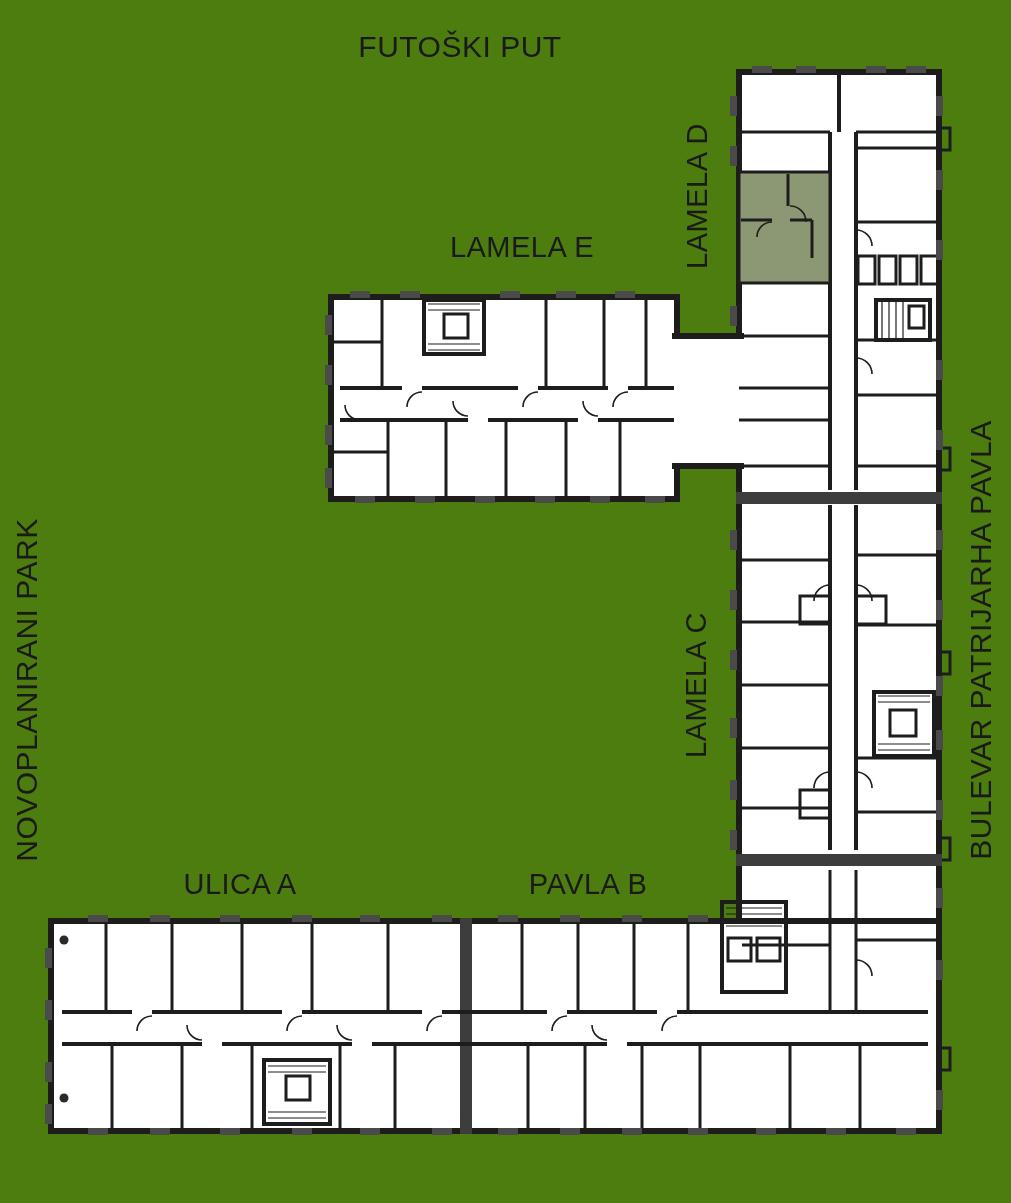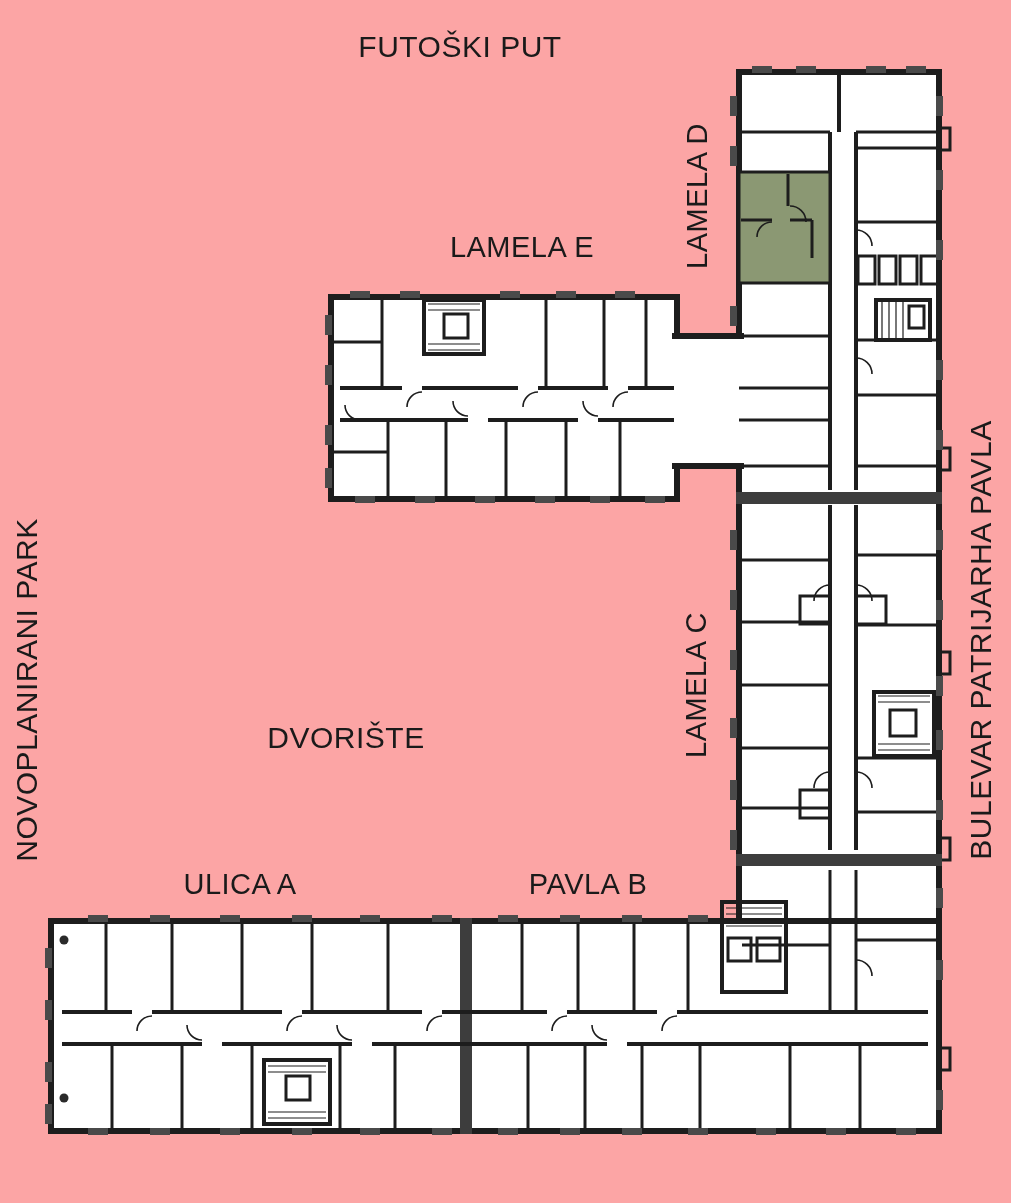--- a/index.html
+++ b/index.html
@@ -1,16 +1,16 @@
 <!DOCTYPE html>
 <html><head>
 <meta charset="utf-8">
 <style>
   html,body{margin:0;padding:0;background:#fff;}
-  #stage{position:relative;width:1011px;height:1203px;background:#fca5a5;overflow:hidden;
+  #stage{position:relative;width:1011px;height:1203px;background:#4d7c0f;overflow:hidden;
          font-family:"Liberation Sans", sans-serif;}
   svg{position:absolute;left:0;top:0;}
   .lbl{position:absolute;color:#1a1a1a;white-space:nowrap;letter-spacing:.5px;
        transform:translate(-50%,-50%);font-size:30px;}
   .lbl.vert{transform:translate(-50%,-50%) rotate(-90deg);}
   .lbl.bld{font-size:29px;}
   
   .w   {stroke:#1d1d1d;fill:none;}
   .outer{fill:#ffffff;stroke:#1d1d1d;stroke-width:6;}
   .sw3 {stroke-width:3;}
@@ -314,20 +314,19 @@
     <rect class="win" x="45" y="948" width="7" height="20"></rect>
     <rect class="win" x="45" y="1000" width="7" height="20"></rect>
     <rect class="win" x="45" y="1062" width="7" height="20"></rect>
     <rect class="win" x="45" y="1104" width="7" height="20"></rect>
   </g>
 </svg>
 
   <div class="lbl" style="left:460px; top:47px;">FUTOŠKI PUT</div>
   <div class="lbl vert" style="left:27px;  top:690px;">NOVOPLANIRANI PARK</div>
   <div class="lbl vert" style="left:981px; top:640px;">BULEVAR PATRIJARHA PAVLA</div>
-  <div class="lbl" style="left:346px; top:738px;">DVORIŠTE</div>
 
   <div class="lbl bld" style="left:240px; top:884px;">ULICA A</div>
   <div class="lbl bld" style="left:588px; top:884px;">PAVLA B</div>
   <div class="lbl bld vert" style="left:696px; top:685px;">LAMELA C</div>
   <div class="lbl bld vert" style="left:697px; top:196px;">LAMELA D</div>
   <div class="lbl bld" style="left:475px; top:247px;margin-left:47px;">LAMELA E</div>
 </div>
 
 </body></html>

